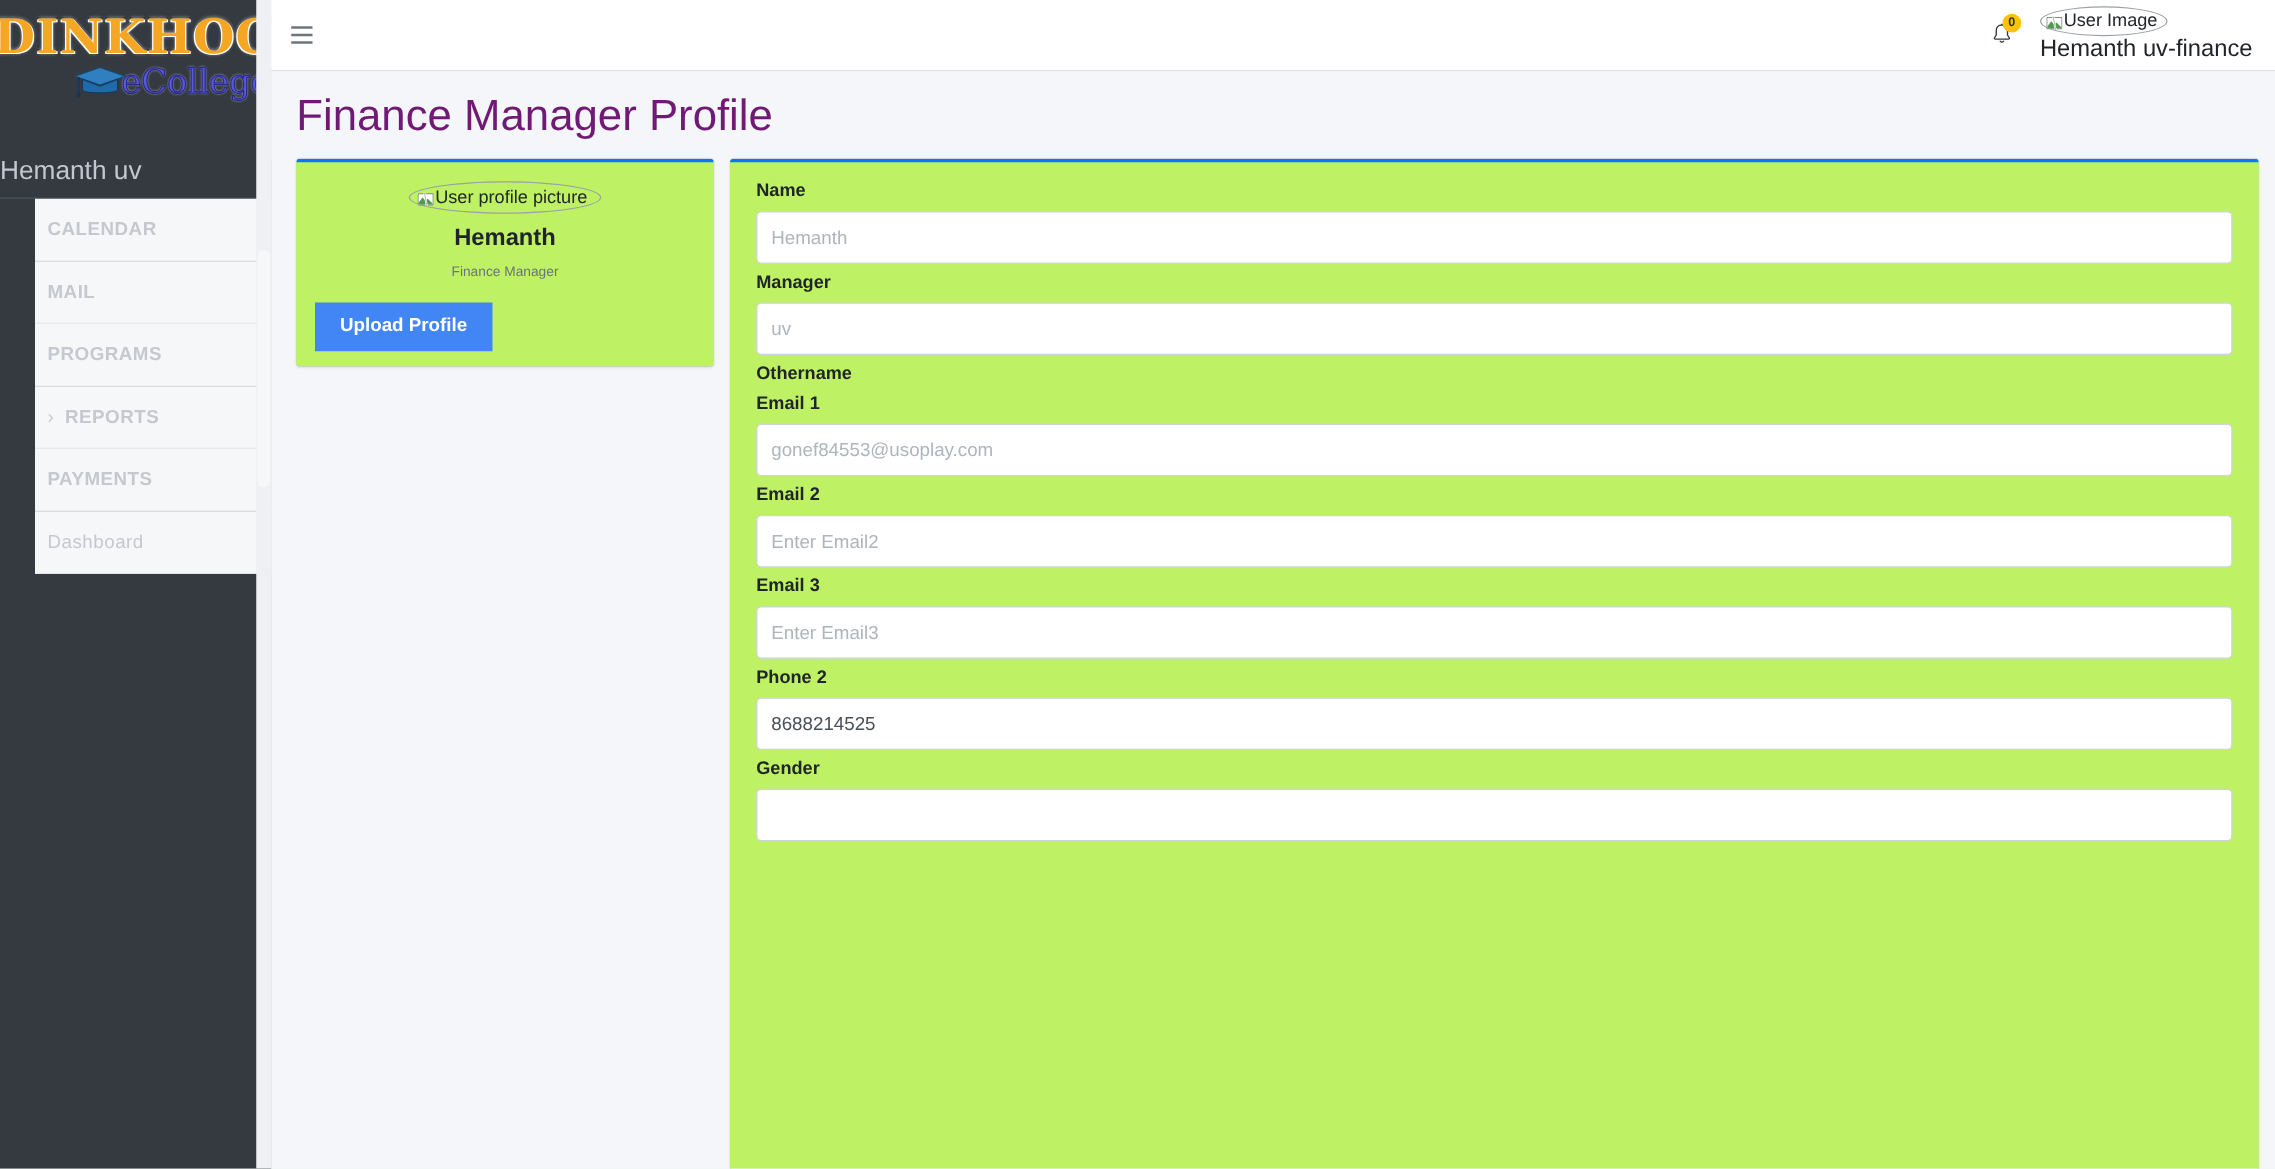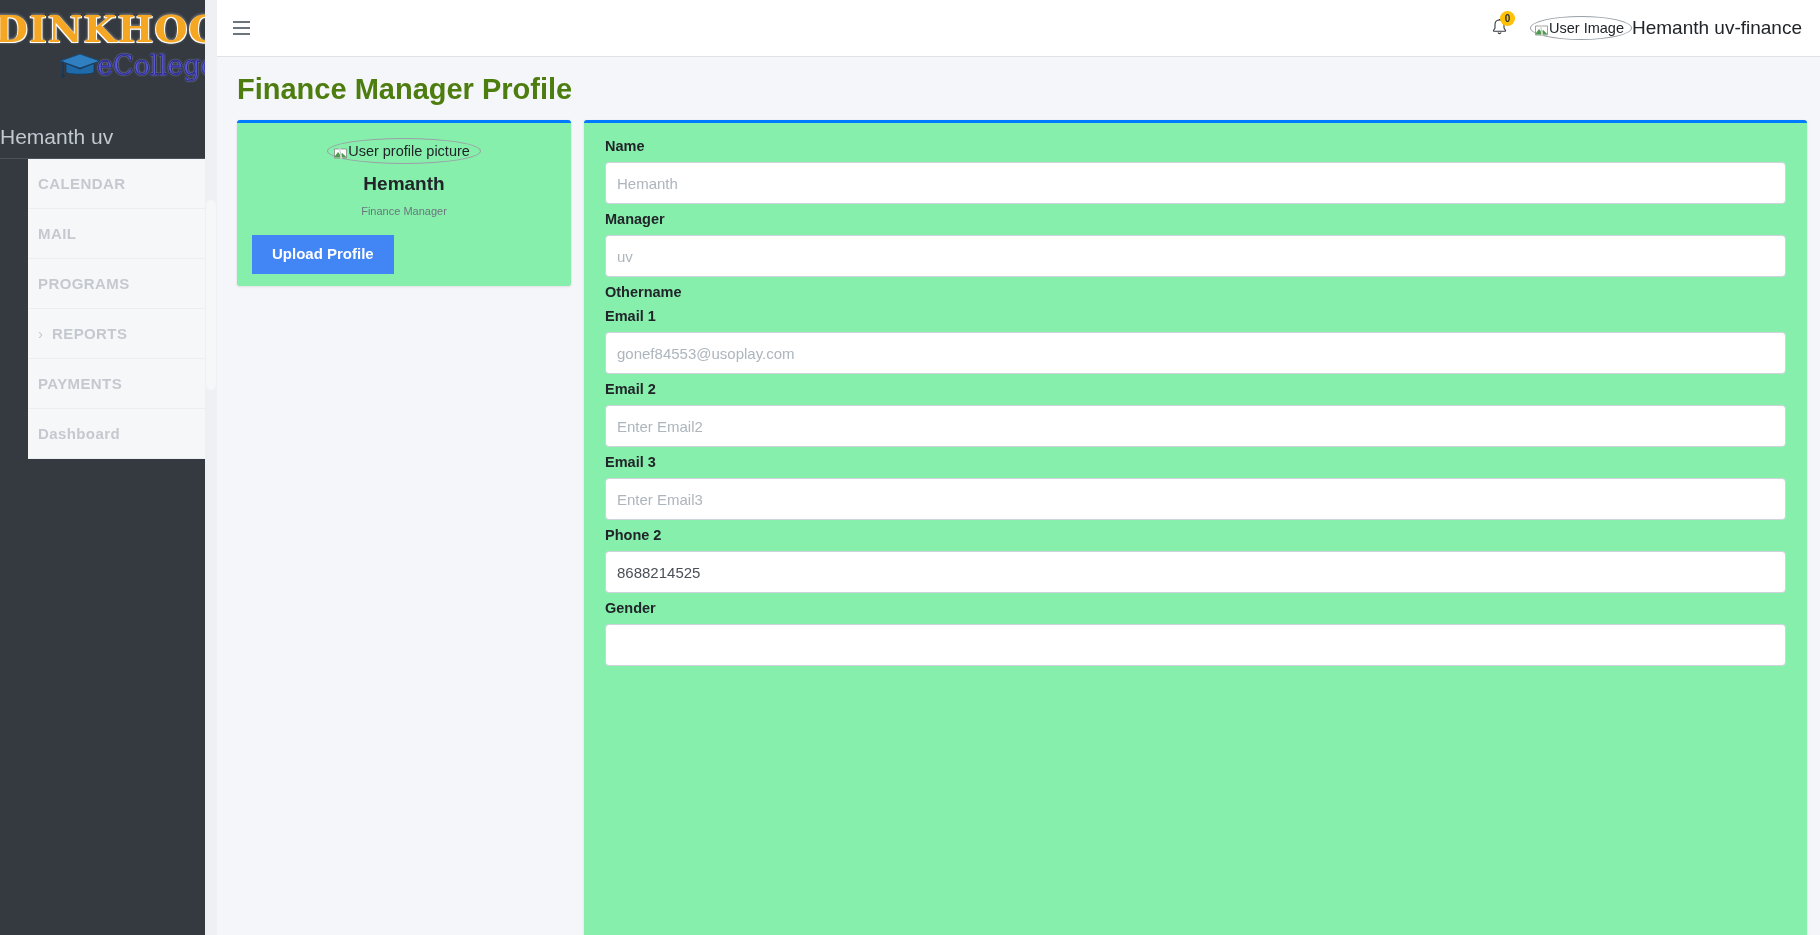--- a/index.html
+++ b/index.html
@@ -72,21 +72,21 @@
     position: relative;
     border-bottom: 1px solid #eceff2;
     cursor: pointer;
   }
   .nav-item .nav-label {
     color: #c5c9cf;
     font-size: 15px;
     font-weight: bold;
     letter-spacing: 0.4px;
   }
-  .nav-item.mixedcase .nav-label { font-weight: bold; text-align: center; }
+  .nav-item.mixedcase .nav-label { font-weight: normal; text-align: center; }
   .nav-item .chev {
     color: #c5c9cf;
     font-size: 15px;
     margin-right: 9px;
     display: inline-block;
     line-height: 1;
   }
   .nav-item::after {
     content: "";
     position: absolute;
@@ -124,49 +124,49 @@
   .bell-icon { font-size: 18px; color: #343a40; line-height: 1; display:block; }
   .bell-badge {
     position: absolute; top: -7px; left: 9px;
     background: #ffc107; color: #1f2d3d;
     font-size: 10px; font-weight: bold;
     border-radius: 50%;
     min-width: 15px; height: 15px;
     display: flex; align-items: center; justify-content: center;
     padding: 0 3px;
   }
-  .user-menu { display: flex; align-items: center; cursor: pointer; }
+  .user-menu { display: flex; align-items: flex-start; cursor: pointer; flex-direction: column; }
   .broken-img {
     display: inline-flex; align-items: center;
     border: 1px solid #9aa0a6;
     border-radius: 50%;
     padding: 1px 7px 1px 4px;
     font-size: 14.5px; color: #212529;
     white-space: nowrap;
     background: #fff;
     height: 24px;
     margin-right: 0px;
   }
   .broken-glyph {
     width: 13px; height: 11px; margin-right: 1px;
     display: inline-block; position: relative; flex: none;
   }
   .user-name { font-size: 19px; color: #212529; white-space: nowrap; }
 
   .page-title-bar { padding: 16px 0 14px 20px; background: #f4f6f9; }
-  .page-title { font-size: 29px; color: #4d7c0f; font-weight: bold; }
+  .page-title { font-size: 35px; color: #701a75; font-weight: normal; }
 
   .content-row {
     display: flex;
     padding: 0 13px 0 20px;
     gap: 13px;
     align-items: flex-start;
   }
   .card {
-    background: #86efac;
+    background: #bef264;
     border-top: 3px solid #007bff;
     border-radius: 3px;
     box-shadow: 0 0 1px rgba(0,0,0,.125), 0 1px 3px rgba(0,0,0,.08);
   }
   .profile-card { width: 334px; min-width: 334px; padding: 15px 15px 12px 15px; }
   .profile-inner { display: flex; flex-direction: column; align-items: center; }
   .avatar-broken {
     display: inline-flex; align-items: center;
     border: 1px solid #9aa0a6;
     border-radius: 50%;

